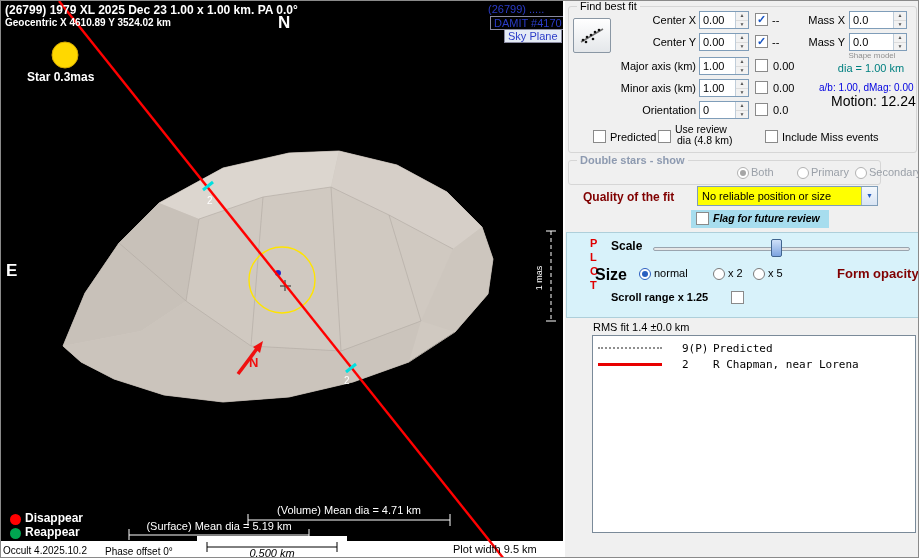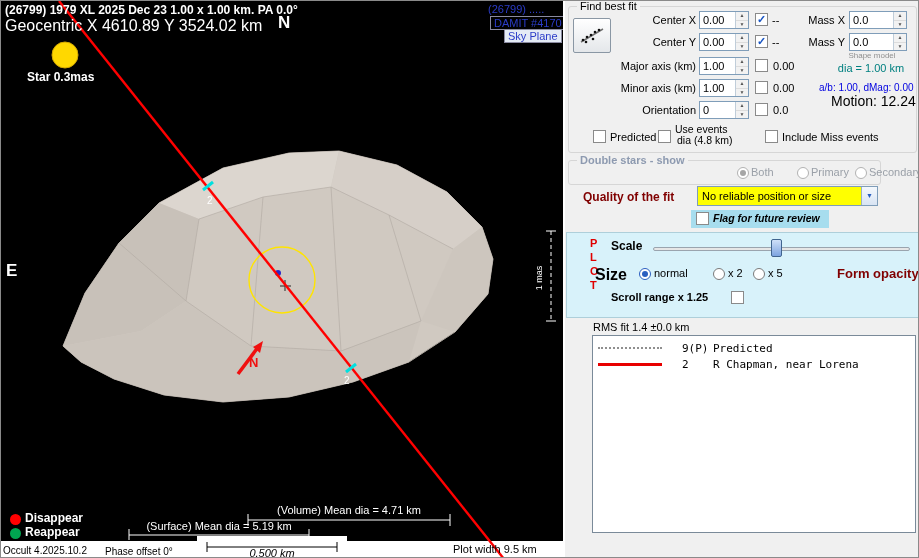--- a/index.html
+++ b/index.html
@@ -117,21 +117,21 @@
 
       <g>
         <rect x="196" y="535" width="150" height="23" fill="#ffffff"></rect>
         <line x1="206" y1="546" x2="336" y2="546" stroke="#000000" stroke-width="1"></line>
         <line x1="206" y1="541" x2="206" y2="551" stroke="#000000" stroke-width="1"></line>
         <line x1="336" y1="541" x2="336" y2="551" stroke="#000000" stroke-width="1"></line>
       </g>
     </svg>
 
     <div class="txt" style="left:4px;top:2px;font-size:12px;font-weight:bold">(26799) 1979 XL  2025 Dec 23  1.00 x 1.00 km. PA 0.0°</div>
-    <div class="txt" style="left:4px;top:16px;font-size:16px;font-weight:normal">Geocentric X 4610.89 Y 3524.02 km</div>
+    <div class="txt" style="left:4px;top:16px;font-size:10px;font-weight:bold">Geocentric X 4610.89 Y 3524.02 km</div>
     <div class="txt" style="left:277px;top:12px;font-size:17px;font-weight:bold">N</div>
     <div class="txt" style="left:5px;top:260px;font-size:17px;font-weight:bold">E</div>
     <div class="txt" style="left:26px;top:69px;font-size:12px;font-weight:bold">Star 0.3mas</div>
 
     <div class="ovl" style="left:487px;top:2px">(26799) .....</div>
     <div class="ovl boxed" style="left:489px;top:15px">DAMIT #4170</div>
     <div class="ovl boxed" style="left:503px;top:28px;background:#e4ebf5">Sky Plane</div>
 
     <div class="legend-dot" style="left:9px;top:513px;background:#ff0000"></div>
     <div class="txt" style="left:24px;top:510px;font-size:12px;font-weight:bold">Disappear</div>
@@ -237,21 +237,21 @@
           <b>▼</b>
         </span>
     </span>
     <span class="cb" style="left:190px;top:102px"></span>
     <div class="lb" style="left:208px;top:103px">0.0</div>
     <div class="lb" style="left:266px;top:92px;font-size:14px">Motion: 12.24 km/s</div>
 
     <span class="cb" style="left:28px;top:129px"></span>
     <div class="lb" style="left:45px;top:130px">Predicted</div>
     <span class="cb" style="left:93px;top:129px"></span>
-    <div class="lb" style="left:110px;top:122px;font-size:10.5px">Use events</div>
+    <div class="lb" style="left:110px;top:122px;font-size:10.5px">Use review</div>
     <div class="lb" style="left:112px;top:133px;font-size:10.5px">dia (4.8 km)</div>
     <span class="cb" style="left:200px;top:129px"></span>
     <div class="lb" style="left:217px;top:130px">Include Miss events</div>
 
     <div class="gb" style="left:3px;top:159px;width:313px;height:25px">
       <span class="gbt" style="color:#8d9ab0;font-weight:bold">Double stars - show</span>
     </div>
     <span class="radio dis sel" style="left:172px;top:166px"></span>
     <div class="lb" style="left:186px;top:165px;color:#9aa0a8">Both</div>
     <span class="radio dis" style="left:232px;top:166px"></span>

